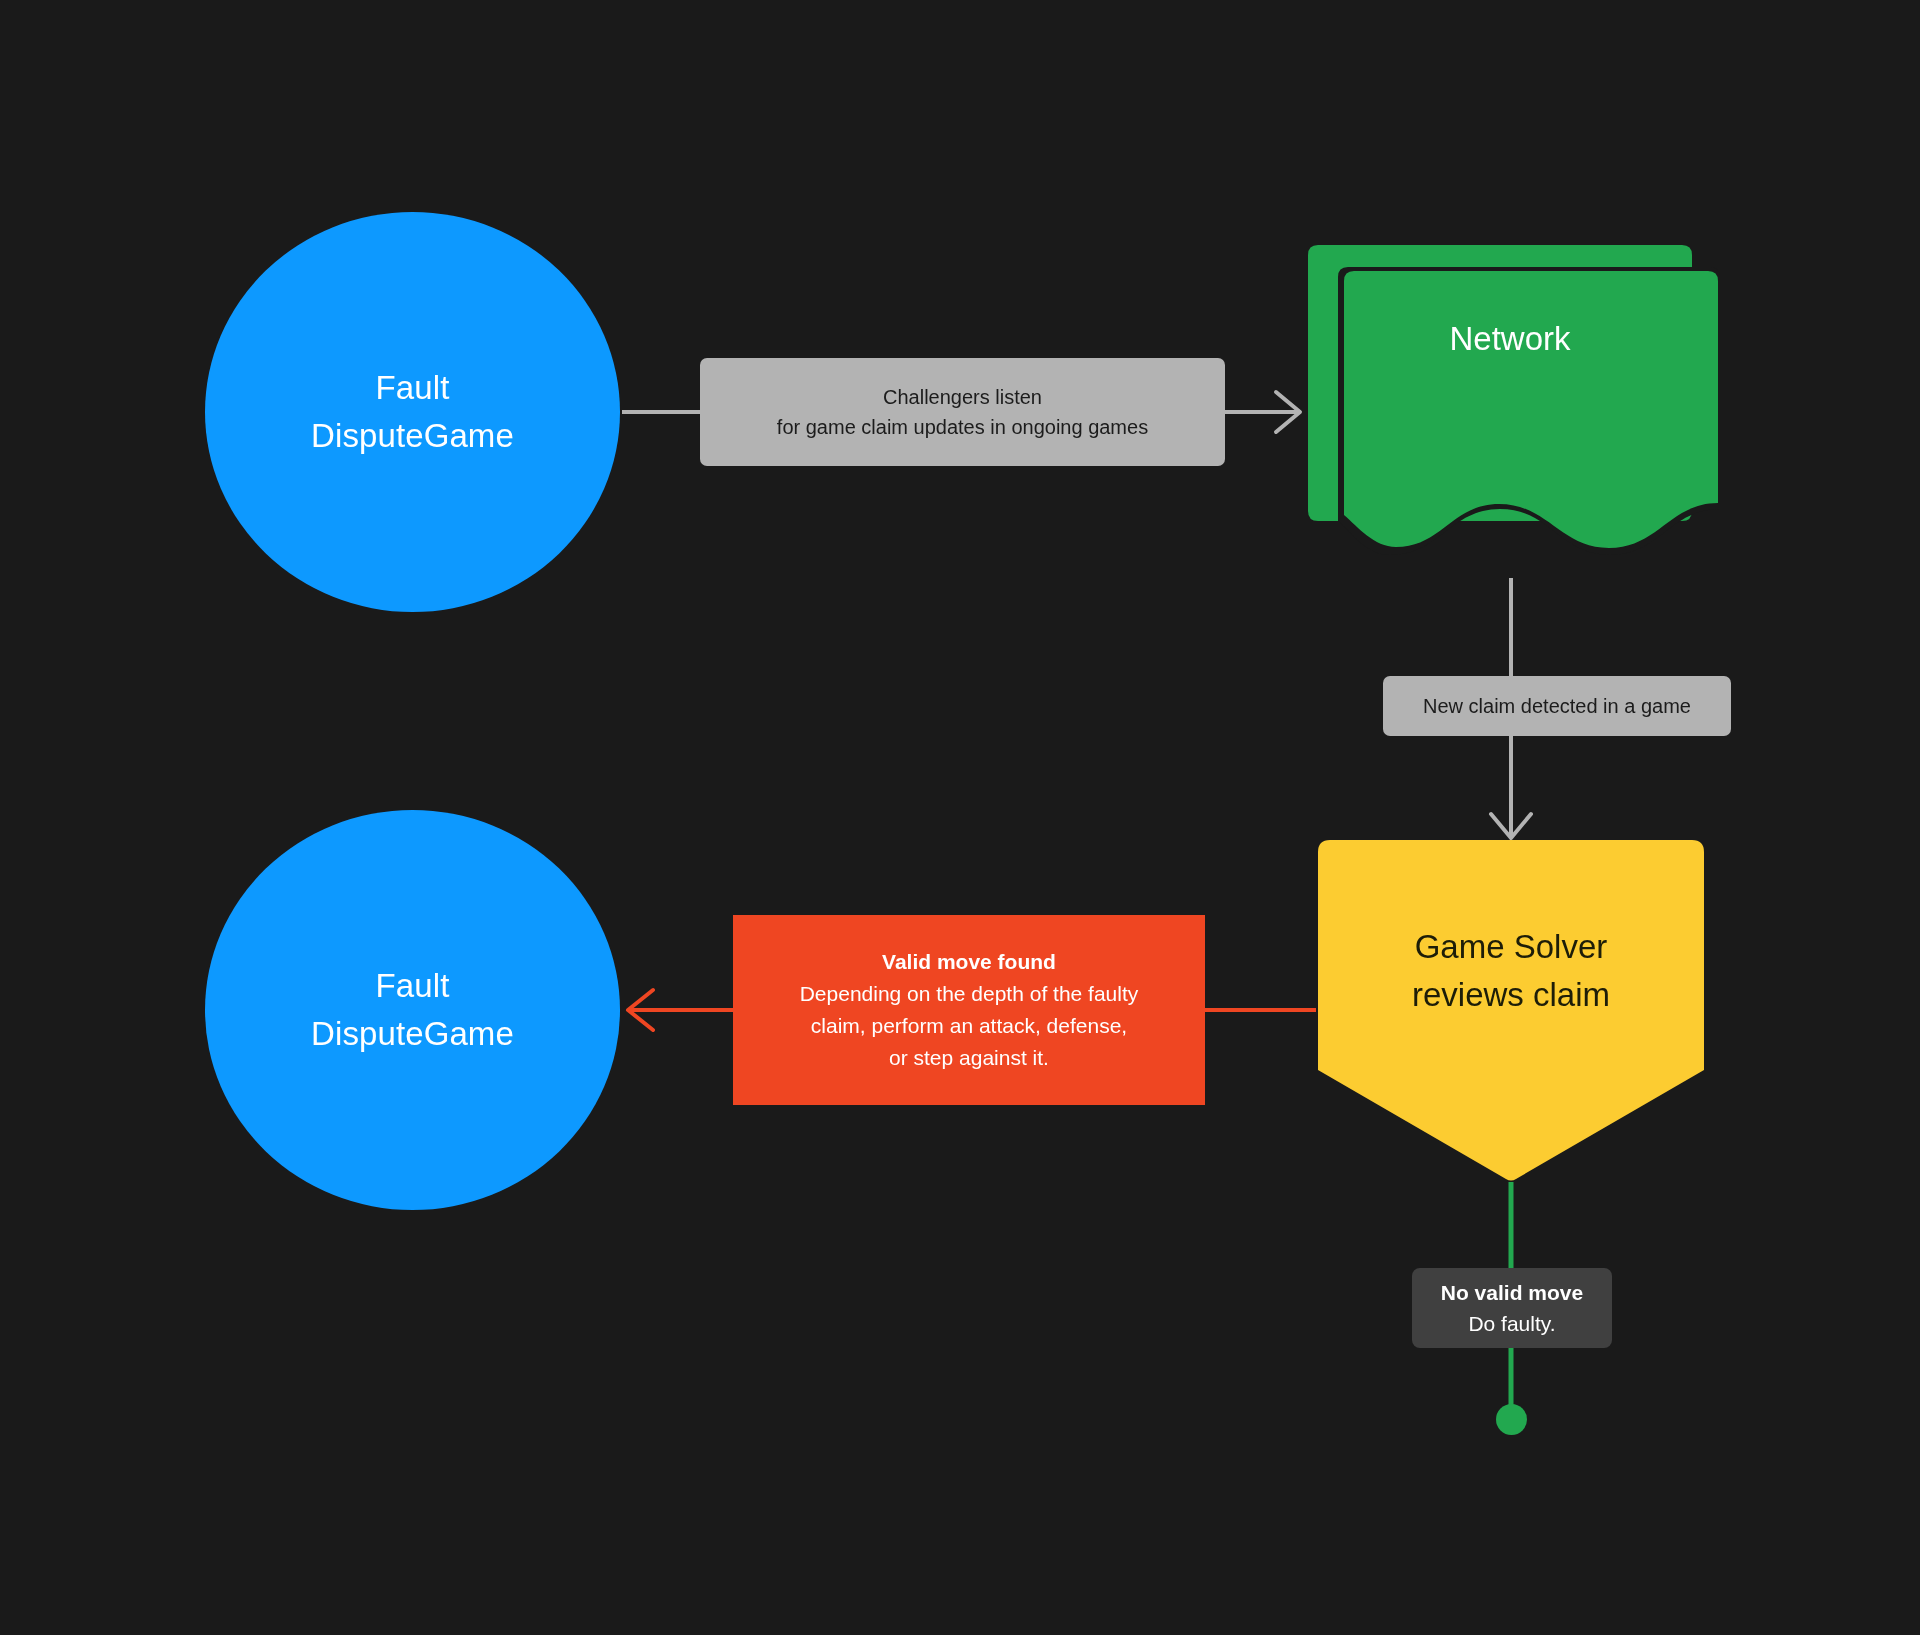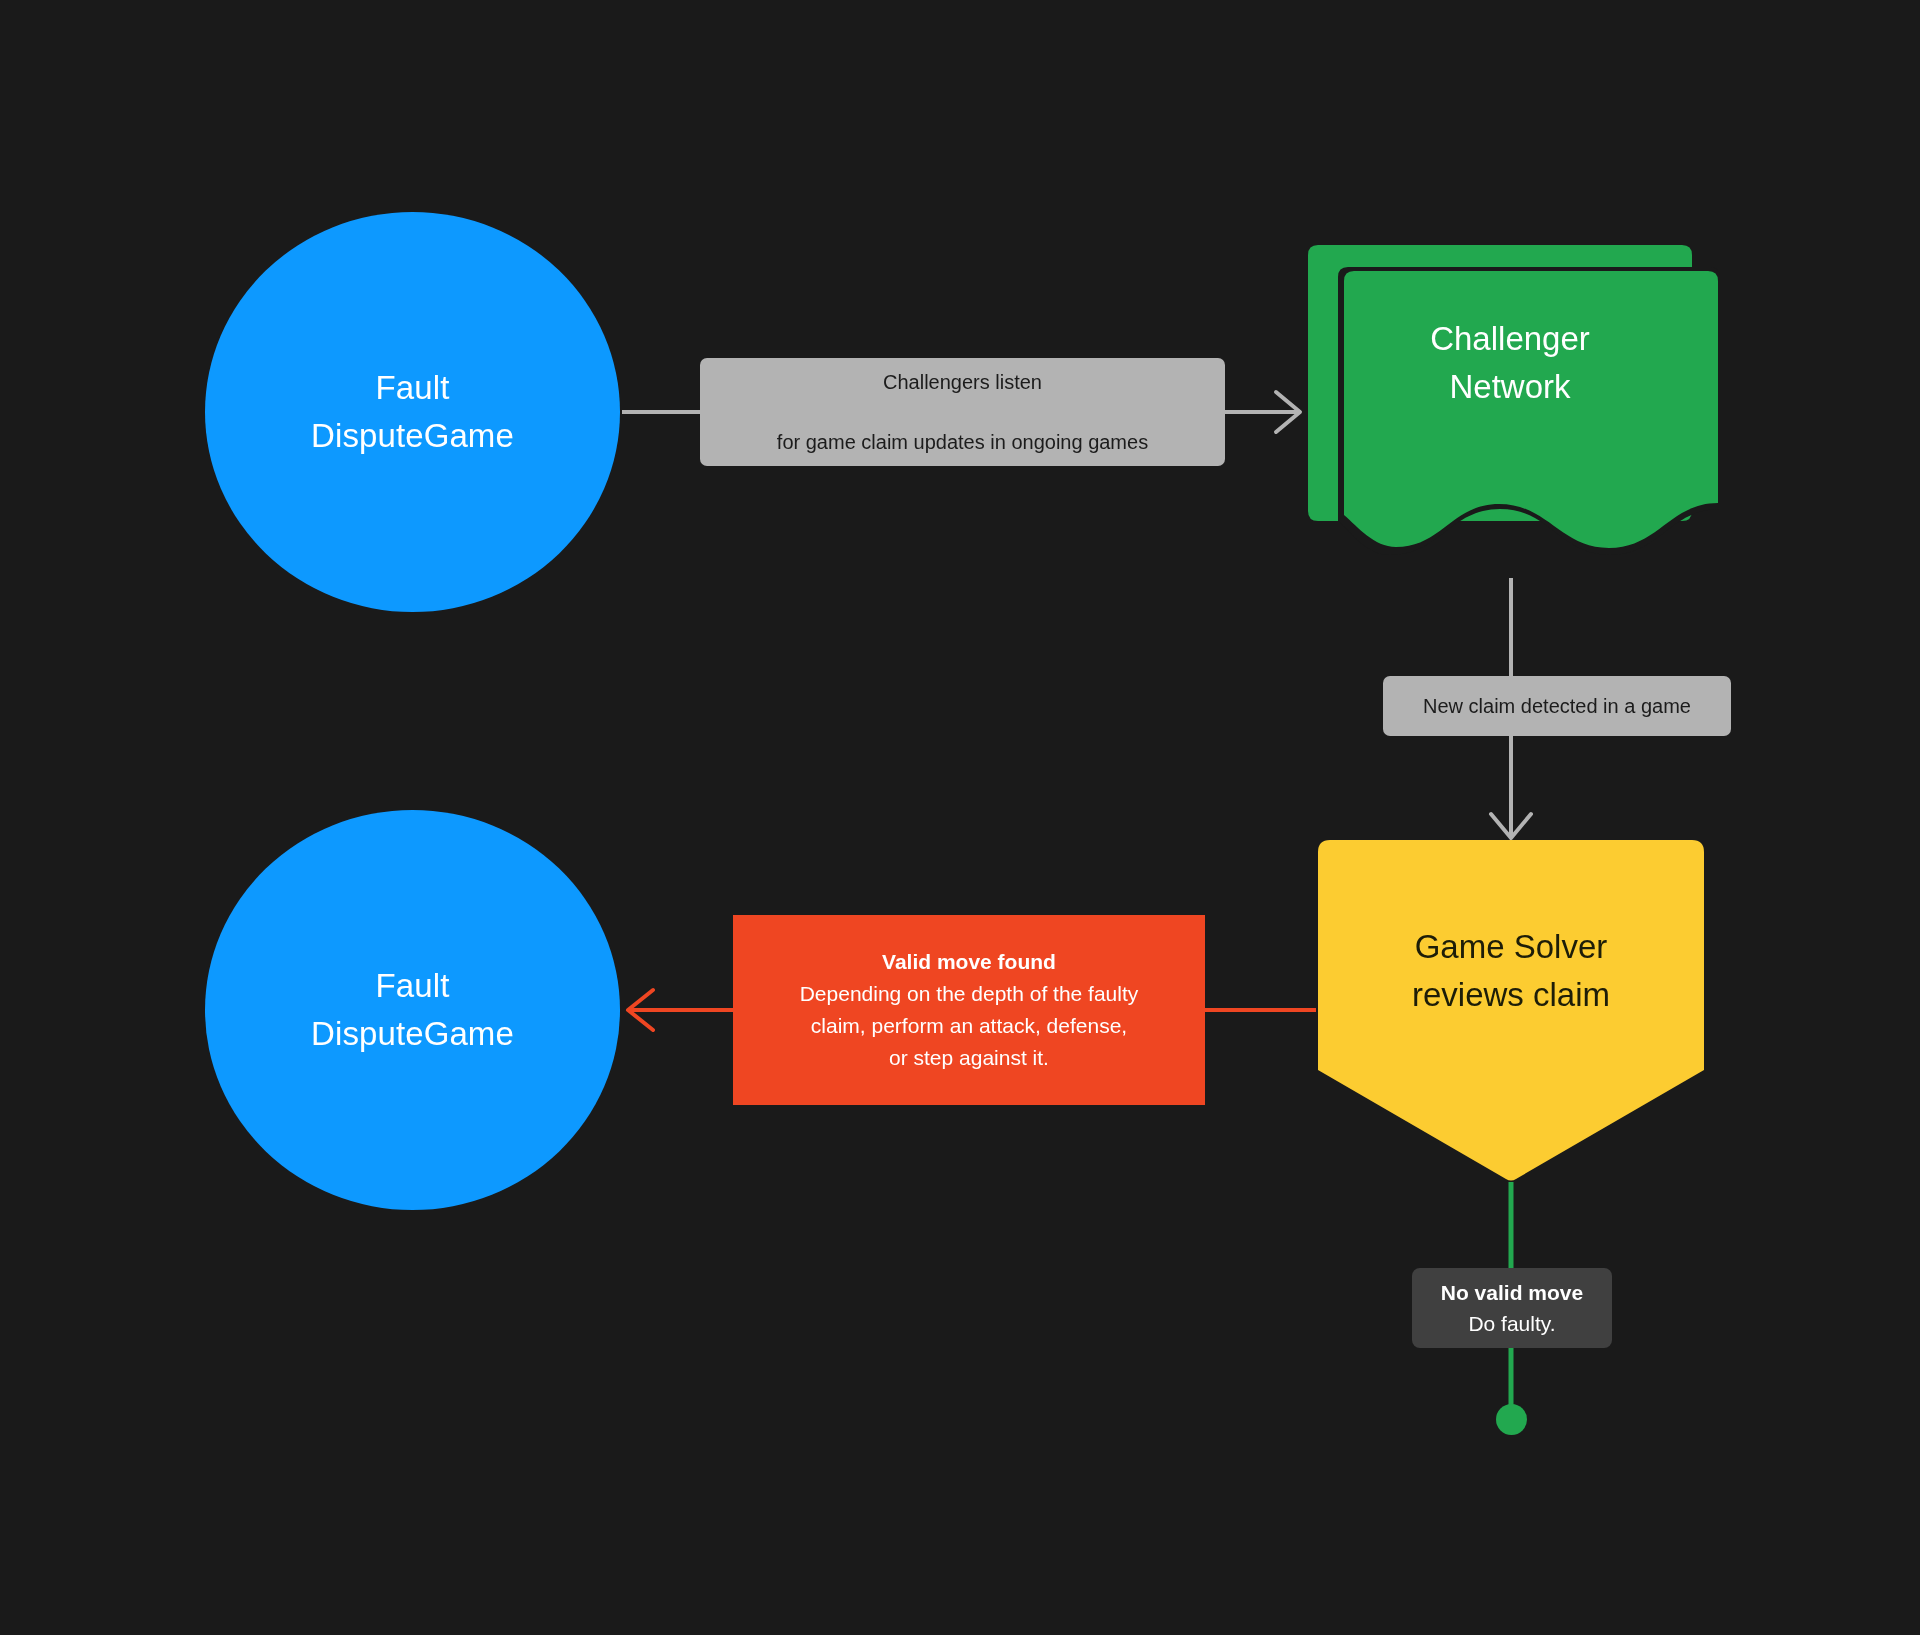--- a/index.html
+++ b/index.html
@@ -152,21 +152,20 @@
 
       <path d="M38 34 Q38 24 48 24 L410 24 Q420 24 420 34 L420 266
                C370 266 360 312 310 312 C260 312 250 266 200 266
                C150 266 140 312 90 312 C66 312 52 290 38 278 Z" fill="#1a1a1a"></path>
 
       <path d="M44 38 Q44 28 54 28 L408 28 Q418 28 418 38 L418 260
                C370 260 358 305 309 305 C260 305 248 261 199 261
                C152 261 142 304 96 304 C74 304 58 284 44 272 Z" fill="#22a84f"></path>
     </svg>
     <div class="docs-label">
-      <span class="ln">Challenger</span>
       <span class="ln">Network</span>
     </div>
   </div>
 
   <div class="node-circle" style="left:205px; top:810px; width:415px; height:400px; background:#0d99ff;">
     <span class="ln">Fault</span>
     <span class="ln">DisputeGame</span>
   </div>
 
   <div class="node-pent" style="left:1316px; top:838px; width:390px; height:345px;">
@@ -175,21 +174,21 @@
     </svg>
     <div class="pent-label">
       <span class="ln">Game Solver</span>
       <span class="ln">reviews claim</span>
     </div>
   </div>
 
   <div style="position:absolute; left:1496px; top:1404px; width:31px; height:31px;
               border-radius:50%; background:#22a84f;"></div>
 
-  <div class="edge-label lbl-grey" style="left:700px; top:358px; width:525px; height:108px;justify-content:space-between;">
+  <div class="edge-label lbl-grey" style="left:700px; top:358px; width:525px; height:108px;">
     <span class="ln">Challengers listen</span>
     <span class="ln">for game claim updates in ongoing games</span>
   </div>
 
   <div class="edge-label lbl-grey" style="left:1383px; top:676px; width:348px; height:60px;justify-content:center;">
     <span class="ln">New claim detected in a game</span>
   </div>
 
   <div class="edge-label lbl-orange" style="left:733px; top:915px; width:472px; height:190px;">
     <span class="ln bold-ln">Valid move found</span>

